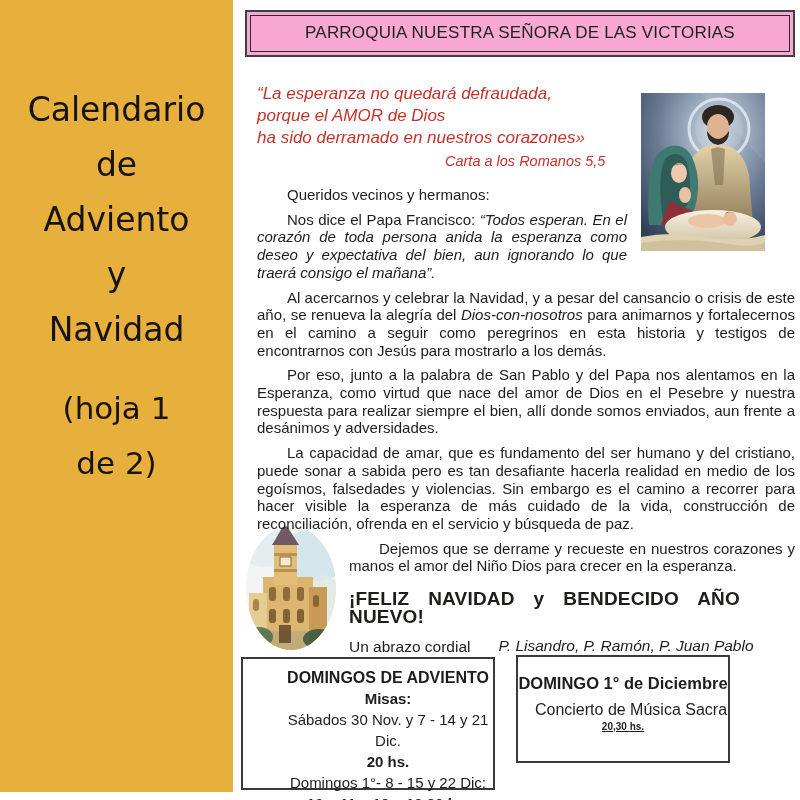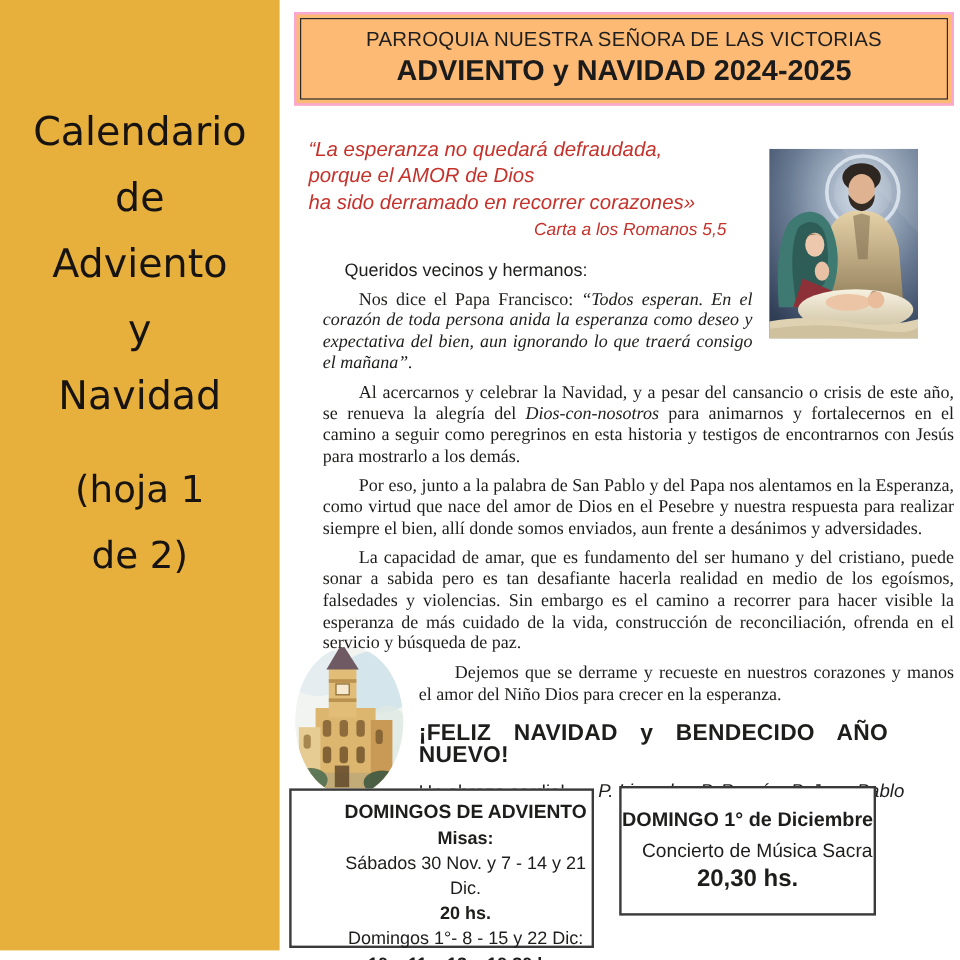--- a/index.html
+++ b/index.html
@@ -14,47 +14,47 @@
   
   .sidebar{
     position:absolute;left:0;top:0;width:233px;height:792px;
     background:var(--accent-yellow);
     text-align:center;font-family:"DejaVu Sans",sans-serif;font-weight:normal;color:#171310;
   }
   .sidebar-title{margin-top:82px;font-size:33px;line-height:55px;}
   .sidebar-sheet{margin-top:24px;font-size:31px;line-height:55px;}
   
   .content{position:absolute;left:245px;top:10px;width:550px;}
-  .header-box{border:2px solid #f9a8d4;padding:3px;background:#fdba74;}
+  .header-box{border:2px solid #404040;padding:3px;background:#f9a8d4;}
   .header-inner{border:1px solid #2b2b2b;text-align:center;padding:7px 4px 8px;}
   .header-line1{font-size:17px;letter-spacing:.2px;color:#1f1f1f;}
   .header-line2{font-size:24px;font-weight:bold;margin-top:3px;color:#1b1b1b;}
   .body-flow{margin-left:12px;font-size:15px;line-height:17.7px;text-align:justify;}
   .nativity{float:right;width:124px;height:158px;margin:10px 30px 0 14px;}
   .nativity svg{display:block;width:124px;height:158px;}
   .quote{margin-top:26px;color:var(--quote-red);font-style:italic;font-size:17px;line-height:22px;text-align:left;}
   .quote-attribution{margin-left:188px;font-size:14.5px;margin-top:1px;}
   .salutation{margin:14px 0 0 0;text-indent:30px;text-align:left;}
-  .para{margin:7px 0 0 12px;text-indent:30px;font-family:Liberation Serif, serif;}
+  .para{margin:7px 0 0 0;text-indent:30px;}
   .greeting{margin:15px 0 0 0;font-size:19px;font-weight:bold;padding-right:55px;letter-spacing:.2px;}
   .signature{display:flex;margin:12px 0 0 20px;gap:28px;text-align:left;}
   .farewell{font-size:15.5px;padding-top:1px;}
   .signers{font-style:italic;font-size:15.5px;text-align:center;line-height:18px;}
   .church{float:left;width:92px;height:126px;margin:-8px 12px 0 -12px;}
   .church svg{display:block;width:92px;height:126px;}
   
   .box{position:absolute;background:#fff;border:2px solid #3a3a3a;text-align:center;box-sizing:border-box;}
   .box-left{left:241px;top:657px;width:254px;height:133px;padding-top:8px;padding-left:40px;}
   .box-right{left:516px;top:655px;width:214px;height:108px;padding-top:17px;}
   .bl{font-size:15px;line-height:21px;}
   .bl-title{font-size:16px;font-weight:bold;line-height:21px;}
   .bold{font-weight:bold;}
   .box-right .bx-title{font-size:16.5px;font-weight:bold;}
   .box-right .bx-line{font-size:16px;margin-top:8px;padding-left:16px;}
-  .box-right .bx-time{font-size:20px;font-weight:bold;margin-top:2px;}
+  .box-right .bx-time{font-size:10px;font-weight:bold;margin-top:2px;text-decoration:underline;}
 </style>
 </head>
 <body>
 
 <div class="page">
 
   <aside class="sidebar">
     <div class="sidebar-title">
       <div>Calendario</div>
       <div>de</div>
@@ -66,21 +66,20 @@
       <div>(hoja 1</div>
       <div>de 2)</div>
     </div>
   </aside>
 
   <main class="content">
 
     <div class="header-box">
       <div class="header-inner">
         <div class="header-line1">PARROQUIA NUESTRA SEÑORA DE LAS VICTORIAS</div>
-        <div class="header-line2">ADVIENTO y NAVIDAD 2024-2025</div>
       </div>
     </div>
 
     <div class="body-flow">
 
       <figure class="nativity" style="margin-top:10px;margin-bottom:0;height:158px;">
         <svg viewBox="0 0 124 158" xmlns="http://www.w3.org/2000/svg">
           <defs>
             <radialGradient id="natBg" cx="60%" cy="25%" r="85%">
               <stop offset="0%" stop-color="#cdd9e6"></stop>
@@ -119,21 +118,21 @@
           <circle cx="89" cy="126" r="7" fill="#e9bd9c"></circle>
           <path d="M84,121 Q89,117 95,121 Q91,118 86,119 Z" fill="#7a4a28"></path>
           <path d="M0,144 Q30,138 62,144 T124,142 L124,158 L0,158 Z" fill="#ded2b2"></path>
           <path d="M0,150 Q40,144 80,150 T124,148 L124,158 L0,158 Z" fill="#cbbd97" opacity="0.8"></path>
         </svg>
       </figure>
 
       <div class="quote">
         <div>“La esperanza no quedará defraudada,</div>
         <div>porque el AMOR de Dios</div>
-        <div>ha sido derramado en recorrer corazones»</div>
+        <div>ha sido derramado en nuestros corazones»</div>
         <div class="quote-attribution">Carta a los Romanos 5,5</div>
       </div>
 
       <p class="salutation">Queridos vecinos y hermanos:</p>
 
       <p class="para"><span>Nos dice el Papa Francisco: </span><em>“Todos esperan. En el corazón de toda persona anida la esperanza como deseo y expectativa del bien, aun ignorando lo que traerá consigo el mañana”.</em></p>
 
       <p class="para"><span>Al acercarnos y celebrar la Navidad, y a pesar del cansancio o crisis de este año, se renueva la alegría del </span><em>Dios-con-nosotros</em><span> para animarnos y fortalecernos en el camino a seguir como peregrinos en esta historia y testigos de encontrarnos con Jesús para mostrarlo a los demás.</span></p>
 
       <p class="para">Por eso, junto a la palabra de San Pablo y del Papa nos alentamos en la Esperanza, como virtud que nace del amor de Dios en el Pesebre y nuestra respuesta para realizar siempre el bien, allí donde somos enviados, aun frente a desánimos y adversidades.</p>

